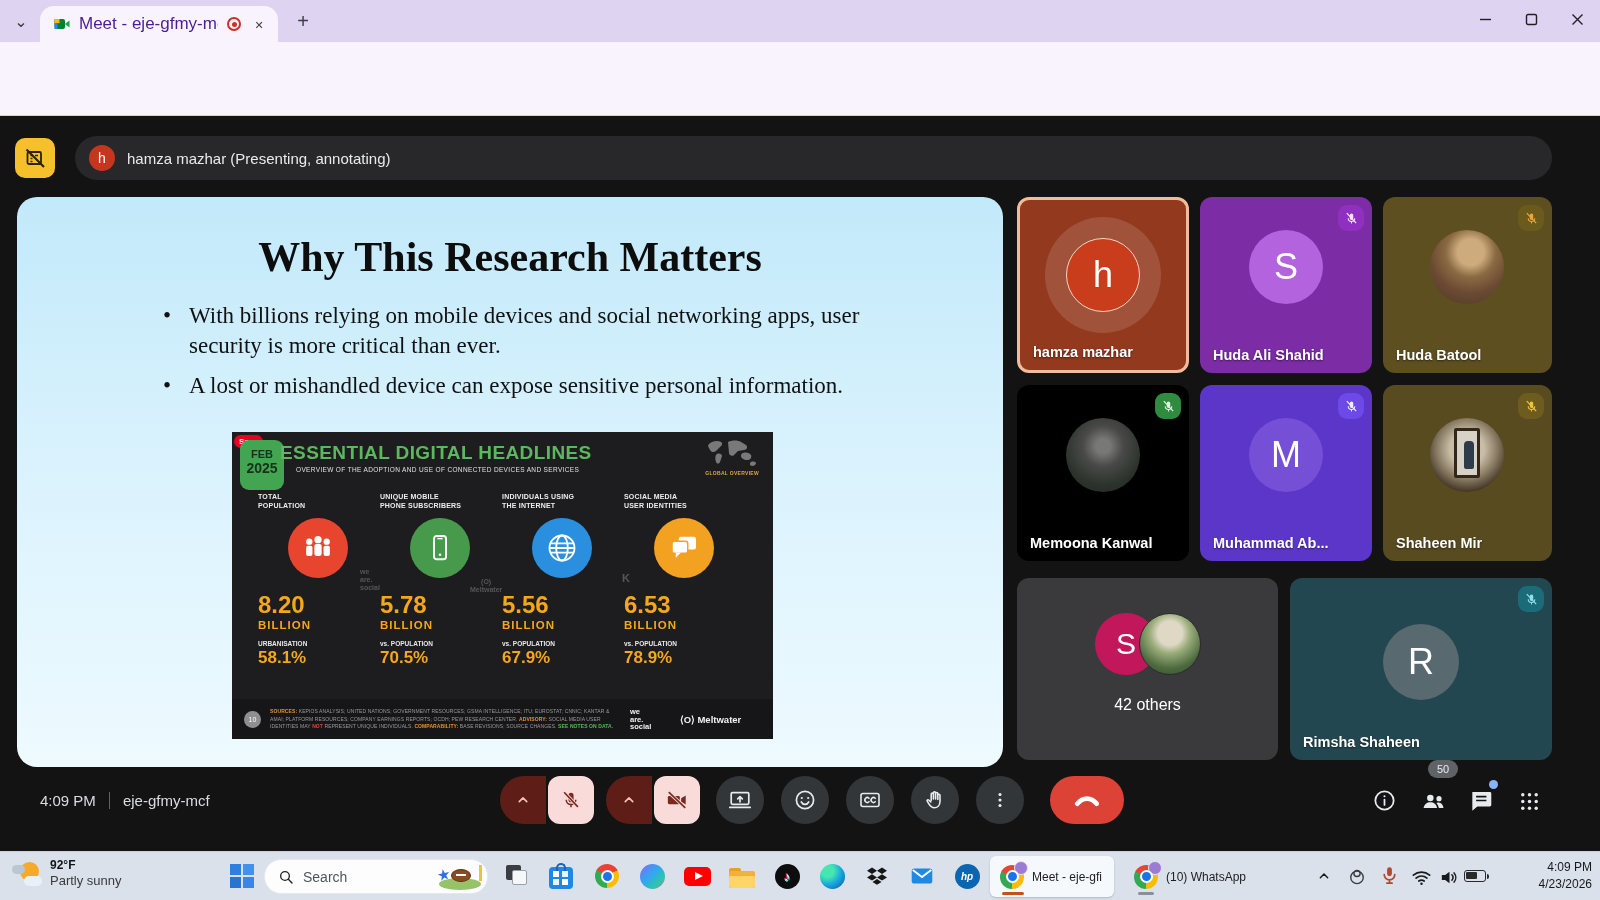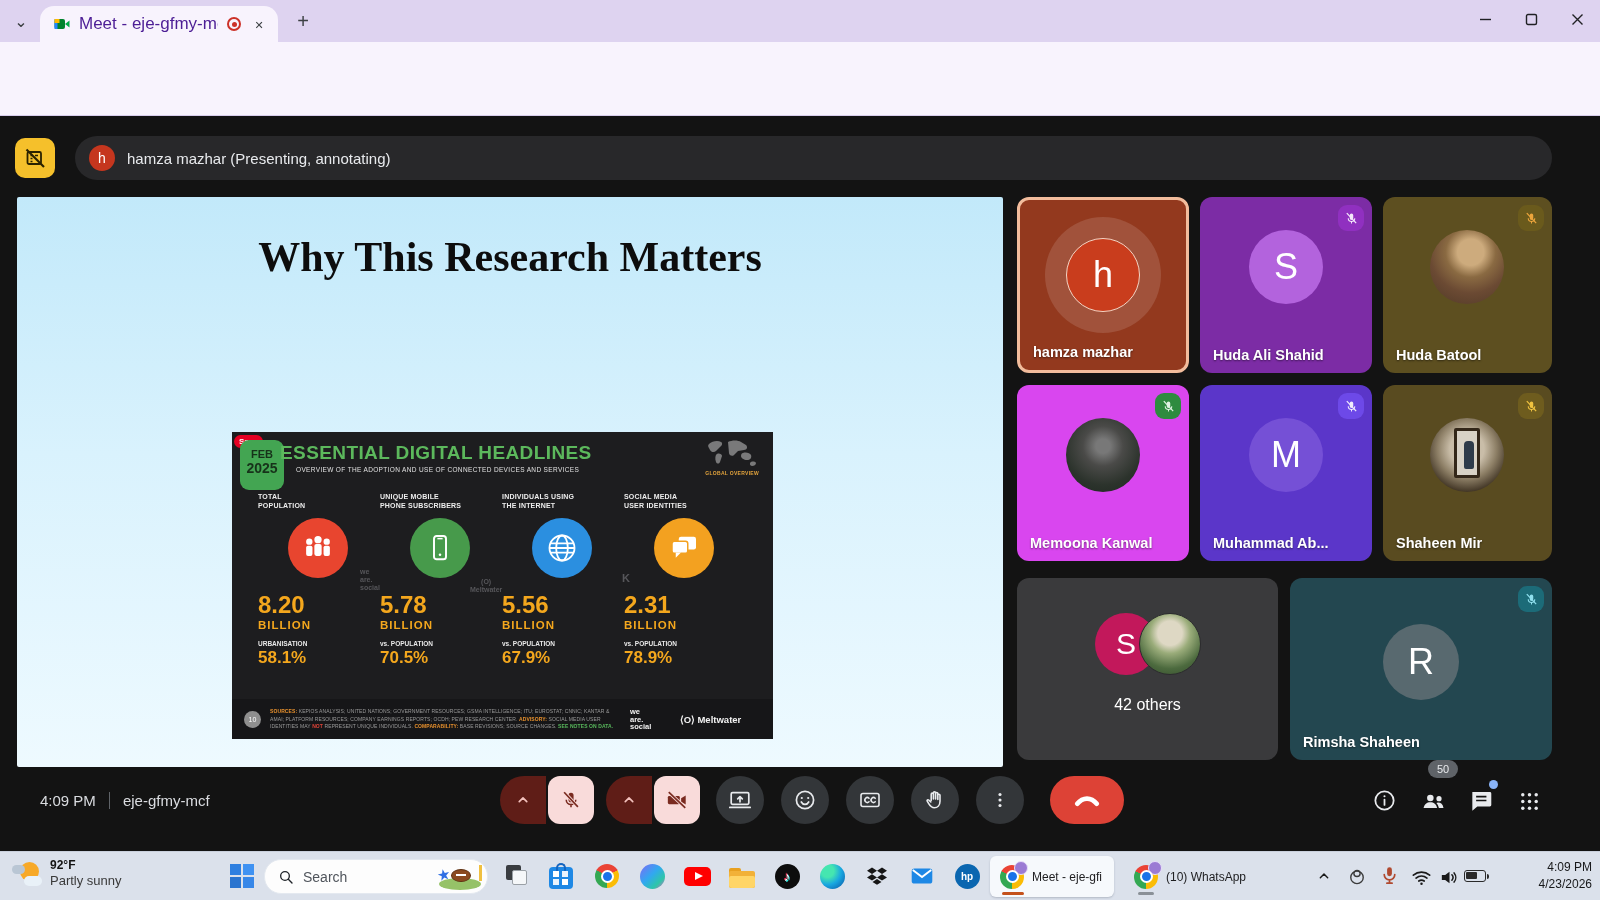--- a/index.html
+++ b/index.html
@@ -29,21 +29,21 @@
   .bm-divider{position:absolute;right:146px;top:94px;width:1px;height:16px;background:#c9bfdc}
 
   
   .meet{position:absolute;left:0;top:116px;width:1600px;height:735px;background:#131313}
   .note-badge{position:absolute;left:15px;top:22px;width:40px;height:40px;border-radius:10px;background:#f5c02b;display:flex;align-items:center;justify-content:center}
   .banner{position:absolute;left:75px;top:20px;width:1477px;height:44px;border-radius:22px;background:#28282a;display:flex;align-items:center;padding-left:14px;gap:12px}
   .banner-av{width:26px;height:26px;border-radius:50%;background:#c5361e;color:#fff;font-size:14px;display:flex;align-items:center;justify-content:center}
   .banner-txt{font-size:15px;color:#e8eaed;font-weight:500}
 
   
-  .slide{position:absolute;left:17px;top:81px;width:986px;height:570px;border-radius:2px;background:linear-gradient(180deg,#c2e9fa 0%,#d9f2fd 45%,#eefaff 100%);font-family:"Liberation Serif",serif;overflow:hidden}
+  .slide{position:absolute;left:17px;top:81px;width:986px;height:570px;border-radius:20px;background:linear-gradient(180deg,#c2e9fa 0%,#d9f2fd 45%,#eefaff 100%);font-family:"Liberation Serif",serif;overflow:hidden}
   .slide h1{position:absolute;left:0;top:36px;width:100%;text-align:center;font-size:42px;font-weight:700;color:#0d0d0d}
   .slide ul{position:absolute;left:172px;top:104px;width:672px;list-style:none}
   .slide li{font-size:23px;color:#111;line-height:1.32;position:relative;margin-bottom:9px}
   .slide li::before{content:"•";position:absolute;left:-26px;top:0}
 
   
   .ig{position:absolute;left:215px;top:235px;width:541px;height:307px;background:#1d1d1f;font-family:"Liberation Sans",sans-serif}
   .ig-save{position:absolute;left:2px;top:3px;height:13px;padding:0 5px;background:#e60023;border-radius:7px;color:#fff;font-size:8px;font-weight:700;line-height:13px}
   .ig-date{position:absolute;left:8px;top:8px;width:44px;height:50px;background:#43a552;border-radius:9px;color:#17321a;text-align:center;font-weight:800;padding-top:8px}
   .ig-date .m{font-size:11px;line-height:12px}
@@ -70,21 +70,21 @@
 
   
   .tile{position:absolute;border-radius:12px;overflow:hidden}
   .tile .name{position:absolute;left:13px;bottom:10px;font-size:14.5px;font-weight:700;color:#fff;text-shadow:0 1px 2px rgba(0,0,0,.5)}
   .avatar{position:absolute;border-radius:50%;display:flex;align-items:center;justify-content:center;color:#fff}
   .halo{position:absolute;border-radius:50%;background:rgba(255,255,255,.13)}
   .mutebadge{position:absolute;top:8px;right:8px;width:26px;height:26px;border-radius:9px;display:flex;align-items:center;justify-content:center}
   .t-hamza{left:1017px;top:81px;width:172px;height:176px;background:#93391e;border:3px solid #f2bc9c}
   .t-sarim{left:1200px;top:81px;width:172px;height:176px;background:#7c2ca5}
   .t-huda{left:1383px;top:81px;width:169px;height:176px;background:#5d4f20}
-  .t-memoona{left:1017px;top:269px;width:172px;height:176px;background:#d946ef}
+  .t-memoona{left:1017px;top:269px;width:172px;height:176px;background:#000000}
   .t-muhammad{left:1200px;top:269px;width:172px;height:176px;background:#5b36c9}
   .t-mustajab{left:1383px;top:269px;width:169px;height:176px;background:#594b20}
   .t-others{left:1017px;top:462px;width:261px;height:182px;background:#3a3a3c}
   .t-rimsha{left:1290px;top:462px;width:262px;height:182px;background:#234750}
   .photo{position:absolute;border-radius:50%}
 
   
   .meet-time{position:absolute;left:40px;top:670px;height:28px;display:flex;align-items:center;color:#dadce0;font-size:15px}
   .meet-code{border-left:1px solid #5f6368;margin-left:13px;padding-left:13px}
   .seg{height:48px;display:flex;align-items:center;justify-content:center}
@@ -211,20 +211,24 @@
       <path d="M3.5 3.5l17.5 17.5" stroke-width="2.2"></path>
     </svg>
   </div>
   <div class="banner">
     <span class="banner-av">h</span>
     <span class="banner-txt">hamza mazhar (Presenting, annotating)</span>
   </div>
 
   <div class="slide">
     <h1>Why This Research Matters</h1>
+    <ul>
+      <li>With billions relying on mobile devices and social networking apps, user security is more critical than ever.</li>
+      <li>A lost or mishandled device can expose sensitive personal information.</li>
+    </ul>
 
     <div class="ig">
       <div class="ig-save">Save</div>
       <div class="ig-date">
         <div class="m">FEB</div>
         <div class="y">2025</div>
       </div>
       <div class="ig-title">ESSENTIAL DIGITAL HEADLINES</div>
       <div class="ig-sub">OVERVIEW OF THE ADOPTION AND USE OF CONNECTED DEVICES AND SERVICES</div>
       <svg class="abs" style="right:12px;top:6px" width="58" height="30" viewBox="0 0 58 30" fill="#8a8a8a" opacity="0.85">
@@ -290,21 +294,21 @@
       <div class="col" style="left:392px">
         <div class="l1">SOCIAL MEDIA</div>
         <div class="l2">USER IDENTITIES</div>
         <div class="bigcirc" style="background:#f3a120">
           <svg width="36" height="36" viewBox="0 0 48 48" fill="#fff">
             <rect x="17" y="9" width="23" height="17" rx="3"></rect>
             <rect x="8" y="15" width="21" height="16" rx="3" stroke="#f3a120" stroke-width="2"></rect>
             <path d="M13 30v7l7-7z"></path>
           </svg>
         </div>
-        <div class="val">2.31</div>
+        <div class="val">6.53</div>
         <div class="unit">BILLION</div>
         <div class="metric">vs. POPULATION</div>
         <div class="pct">78.9%</div>
       </div>
 
       <div class="wm" style="left:128px;top:136px;font-size:7px;line-height:8px">
         <div>we</div>
         <div>are.</div>
         <div>social</div>
       </div>
@@ -607,21 +611,21 @@
         <path d="M7 3.5l5 3.2-5 3.2-5-3.2zM17 3.5l5 3.2-5 3.2-5-3.2zM7 10.2l5 3.2-5 3.2-5-3.2zM17 10.2l5 3.2-5 3.2-5-3.2zM12 15l4.5 2.9L12 20.8 7.5 17.9z"></path>
       </svg>
   </div>
   <div class="tb-ic" style="left:906px">
     <svg width="26" height="26" viewBox="0 0 24 24">
         <rect x="2.5" y="5" width="19" height="14" rx="2.5" fill="#1e88e5"></rect>
         <path d="M3.5 6.5 12 13l8.5-6.5" fill="none" stroke="#fff" stroke-width="1.8"></path>
       </svg>
   </div>
   <div class="tb-ic" style="left:951px">
-    <div style="width:25px;height:25px;border-radius:50%;background:#0a66b0;color:#fff;font-size:10px;font-weight:700;display:flex;align-items:center;justify-content:center">hp</div>
+    <div style="width:25px;height:25px;border-radius:50%;background:#0a66b0;color:#fff;font-size:10px;font-weight:700;font-style:italic;display:flex;align-items:center;justify-content:center">hp</div>
   </div>
 
   <div class="winbtn" style="left:990px;width:124px;background:#f6f9fc;box-shadow:0 1px 2px rgba(60,70,90,.25)">
     <span class="chrome-ic">
         <span class="pbadge" style="right:-4px;top:-4px"></span>
       </span>
     <span class="lbl">Meet - eje-gfi</span>
     <span class="underline-bar" style="left:12px;width:22px;background:#c4511b"></span>
   </div>
   <div class="winbtn" style="left:1124px;width:136px">

